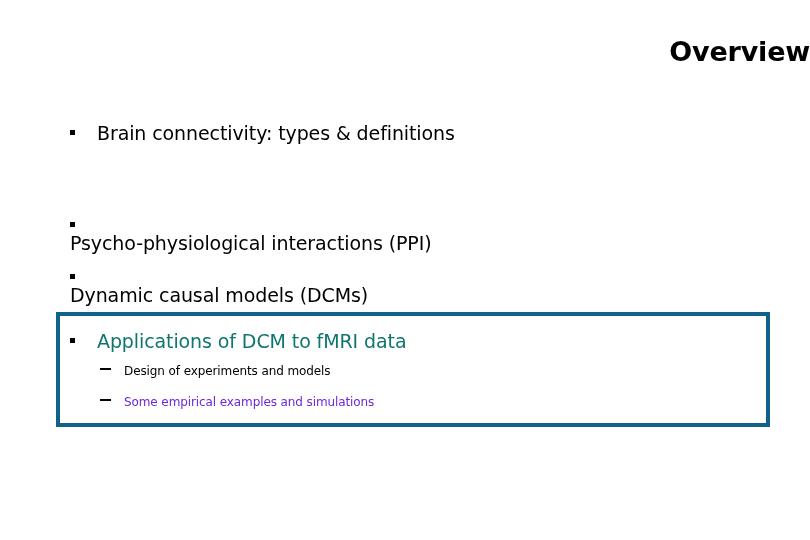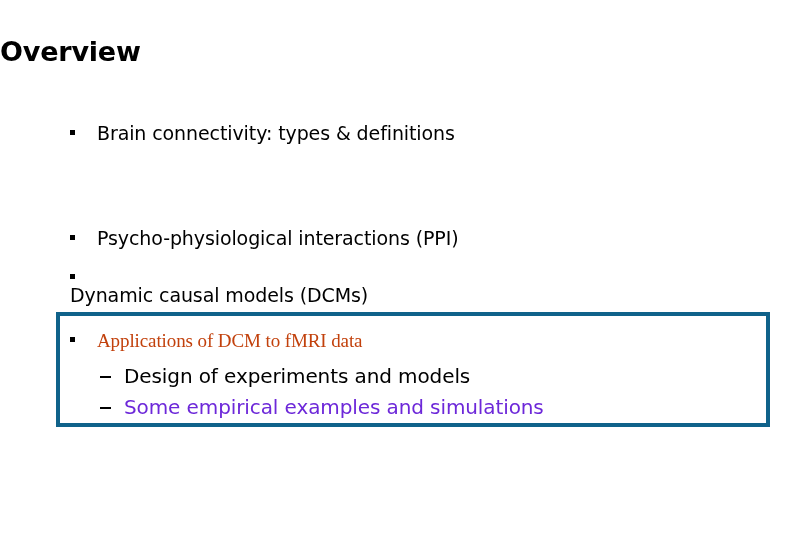--- a/index.html
+++ b/index.html
@@ -17,21 +17,21 @@
     position: relative;
     width: 810px;
     height: 540px;
     background: #ffffff;
   }
   .slide-title {
     position: absolute;
     left: 0;
     top: 38px;
     width: 810px;
-    text-align: left;
+    text-align: right;
     font-family: "DejaVu Sans", sans-serif;
     font-size: 27px;
     font-weight: bold;
     color: #000000;
     letter-spacing: -0.2px;
     line-height: 1;
   }
   .bullet-list {
     position: absolute;
     left: 0;
@@ -74,34 +74,34 @@
     width: 11px;
     height: 2px;
     background: #000000;
     margin-right: 13px;
     position: relative;
     top: -5px;
     flex: 0 0 auto;
   }
   .sub-text {
     font-family: "DejaVu Sans", sans-serif;
-    font-size: 20px;
+    font-size: 12px;
     font-weight: normal;
     color: #000000;
     white-space: nowrap;
     letter-spacing: -0.1px;
   }
   .highlight-box {
     position: absolute;
     box-sizing: border-box;
     background: transparent;
   }
   .row-b0 { top: 122px; }
   .row-b1 { top: 174px; }
-  .row-b2 { top: 227px; }
+  .row-b2 { top: 227px; flex-direction: column; }
   .row-b3 { top: 279px; flex-direction: column; }
   .row-b4 { top: 330px; }
   .row-s0 { top: 364px; }
   .row-s1 { top: 395px; }
 </style>
 </head>
 <body>
 
 <div class="slide" style="background: rgb(255, 255, 255);">
 
@@ -122,21 +122,21 @@
       <span class="bullet-text" style="color: rgb(0, 0, 0);">Psycho-physiological interactions (PPI)</span>
     </div>
 
     <div class="bullet-row row-b3">
       <span class="bullet-marker" style="background: rgb(0, 0, 0);"></span>
       <span class="bullet-text" style="color: rgb(0, 0, 0);">Dynamic causal models (DCMs)</span>
     </div>
 
     <div class="bullet-row row-b4">
       <span class="bullet-marker" style="background: rgb(0, 0, 0);"></span>
-      <span class="bullet-text" style="color: #c2410c; font-family: Liberation Serif, serif;">Applications of DCM to fMRI data</span>
+      <span class="bullet-text" style="color: #0f766e;">Applications of DCM to fMRI data</span>
     </div>
 
     <div class="sub-row row-s0">
       <span class="sub-marker" style="background: rgb(0, 0, 0);"></span>
       <span class="sub-text" style="color: rgb(0, 0, 0);">Design of experiments and models</span>
     </div>
 
     <div class="sub-row row-s1">
       <span class="sub-marker" style="background: rgb(0, 0, 0);"></span>
       <span class="sub-text" style="color: #6d28d9;">Some empirical examples and simulations</span>

